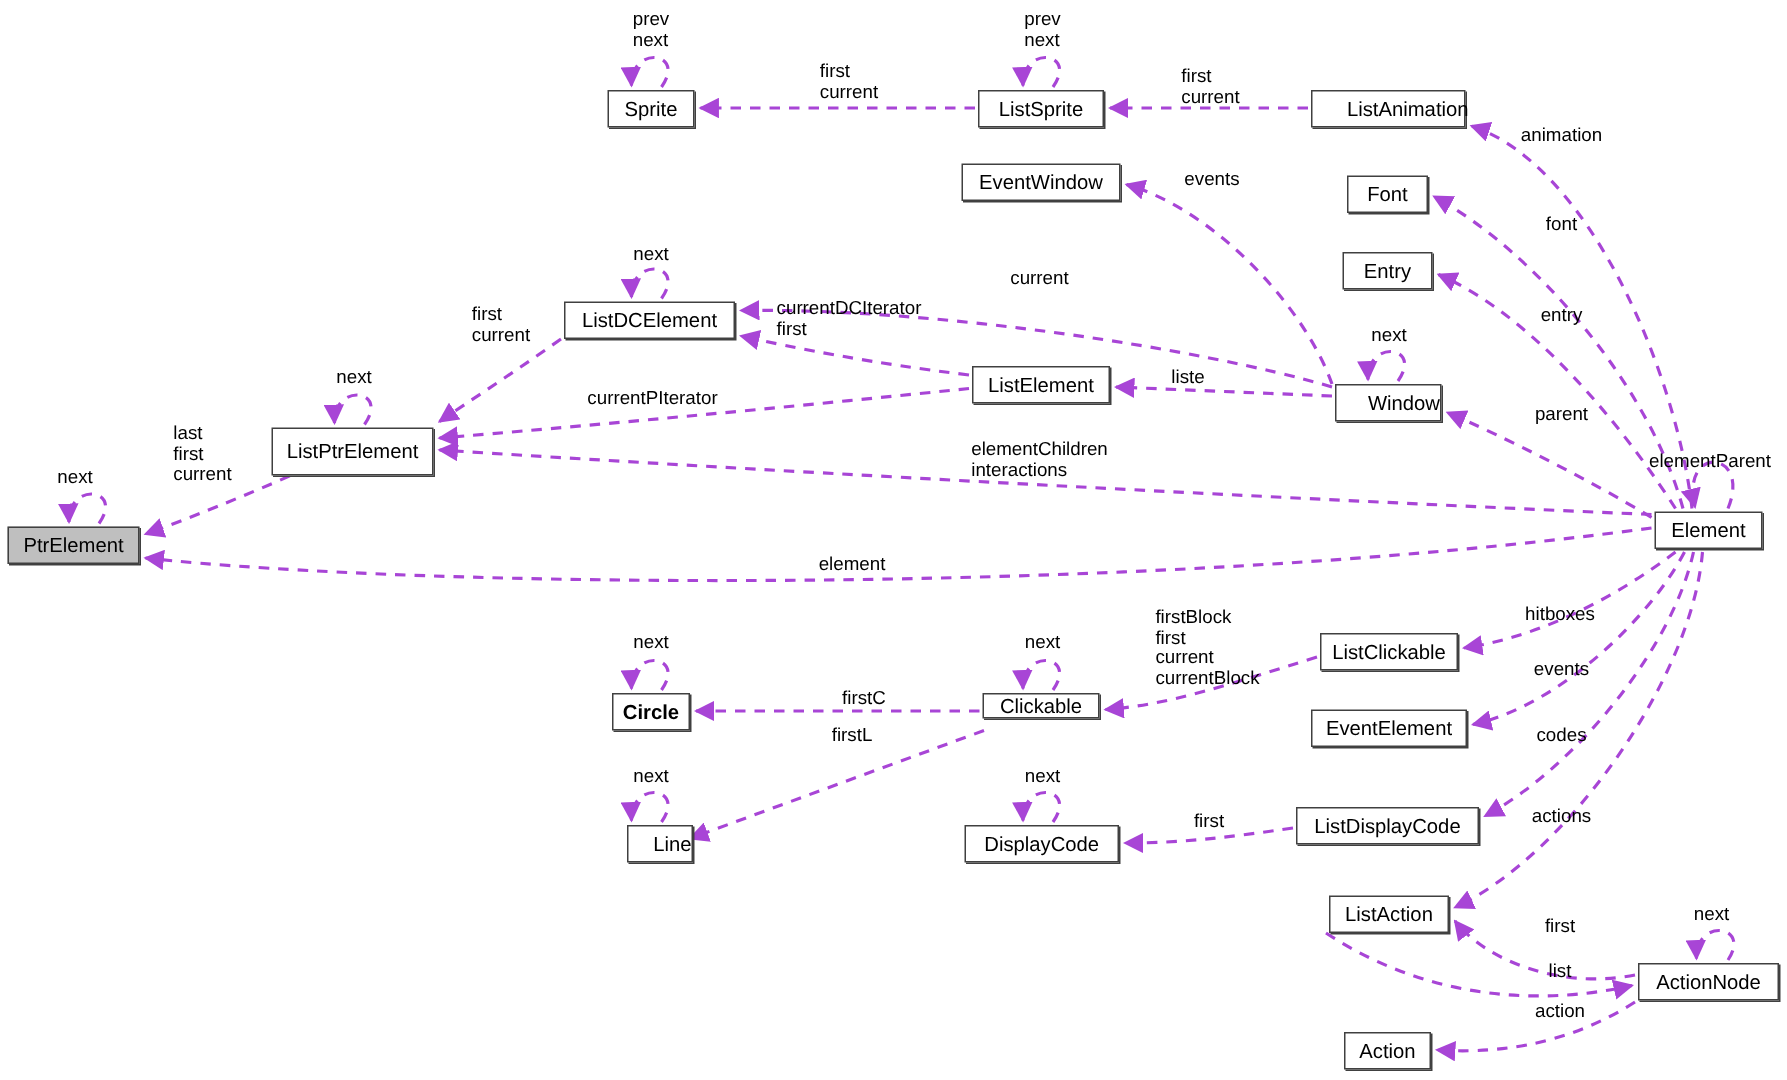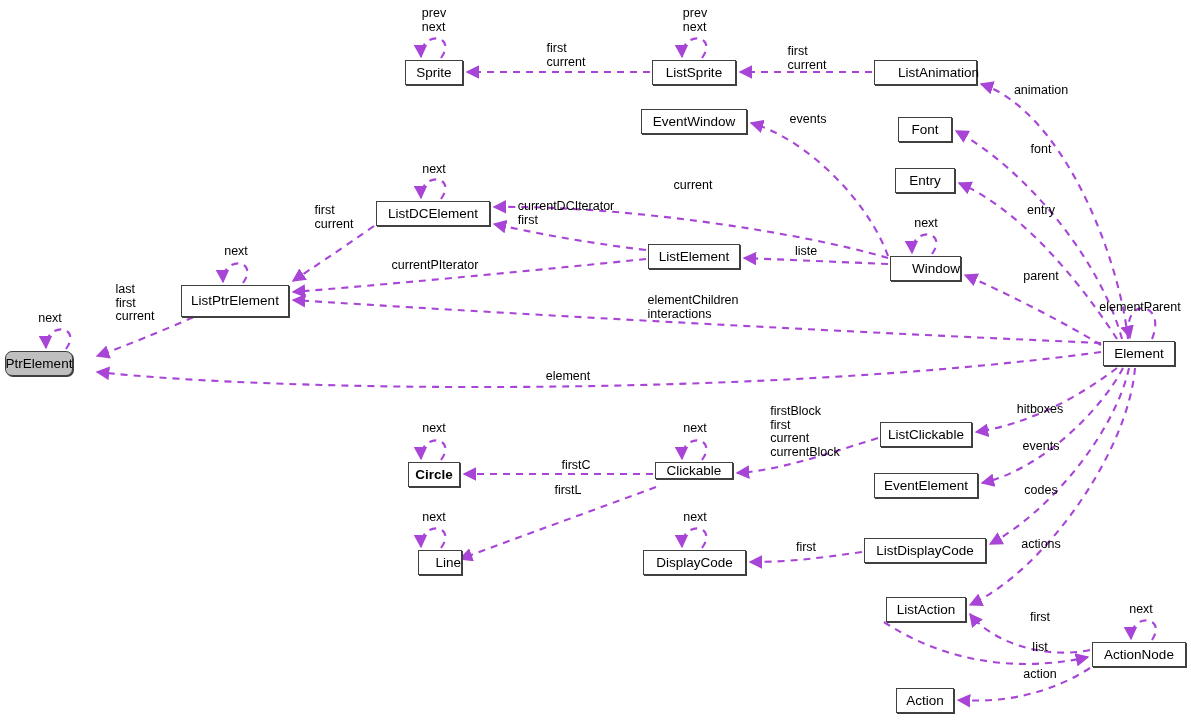--- a/index.html
+++ b/index.html
@@ -132,21 +132,21 @@
   </div>
   <div class="node" style="left:648px;top:244px;width:92px;height:25px;">
     <span>ListElement</span>
   </div>
   <div class="node" style="left:890px;top:256px;width:71px;height:25px;justify-content:flex-end;">
     <span>Window</span>
   </div>
   <div class="node" style="left:181px;top:285px;width:108px;height:32px;">
     <span>ListPtrElement</span>
   </div>
-  <div class="node highlight" style="left:5px;top:351px;width:68px;height:25px;border-radius:7px;">
+  <div class="node highlight" style="left:5px;top:351px;width:88px;height:25px;">
     <span>PtrElement</span>
   </div>
   <div class="node" style="left:1103px;top:341px;width:72px;height:25px;">
     <span>Element</span>
   </div>
   <div class="node" style="left:880px;top:422px;width:92px;height:25px;">
     <span>ListClickable</span>
   </div>
   <div class="node" style="left:408px;top:462px;width:52px;height:25px;font-weight:bold;">
     <span>Circle</span>
@@ -189,21 +189,21 @@
   <div class="edge-label" style="left:1041px;top:211px;">entry</div>
   <div class="edge-label" style="left:808px;top:120px;">events</div>
   <div class="edge-label" style="left:434px;top:170px;">next</div>
   <div class="edge-label" style="left:693px;top:186px;">current</div>
   <div class="edge-label" style="left:566px;top:213px;">currentDCIterator
 first</div>
   <div class="edge-label" style="left:236px;top:252px;">next</div>
   <div class="edge-label" style="left:435px;top:266px;">currentPIterator</div>
   <div class="edge-label" style="left:334px;top:217px;">first
 current</div>
-  <div class="edge-label" style="left:806px;top:252px;">liste</div>
+  <div class="edge-label" style="left:772px;top:252px;padding-left:40px;">liste</div>
   <div class="edge-label" style="left:1041px;top:277px;">parent</div>
   <div class="edge-label" style="left:926px;top:224px;">next</div>
   <div class="edge-label" style="left:50px;top:319px;">next</div>
   <div class="edge-label" style="left:135px;top:303px;">last
 first
 current</div>
   <div class="edge-label" style="left:693px;top:307px;">elementChildren
 interactions</div>
   <div class="edge-label" style="left:568px;top:377px;">element</div>
   <div class="edge-label" style="left:1140px;top:308px;">elementParent</div>

